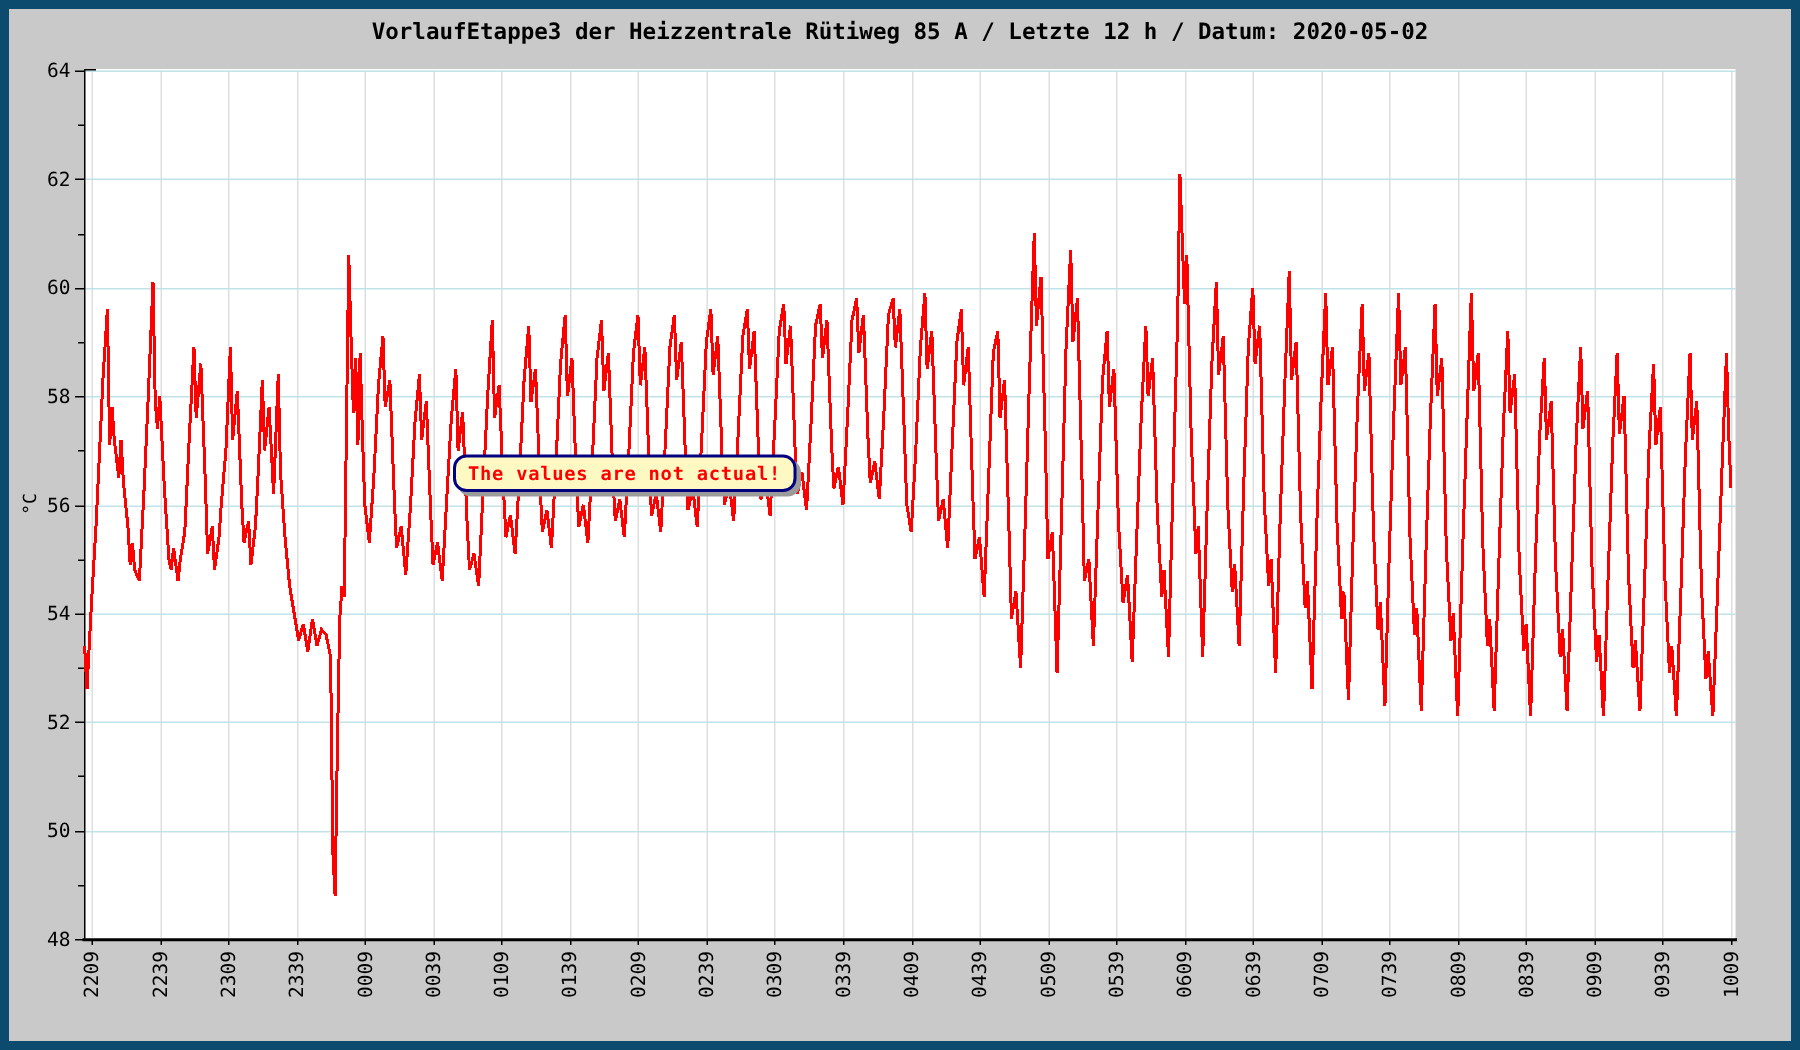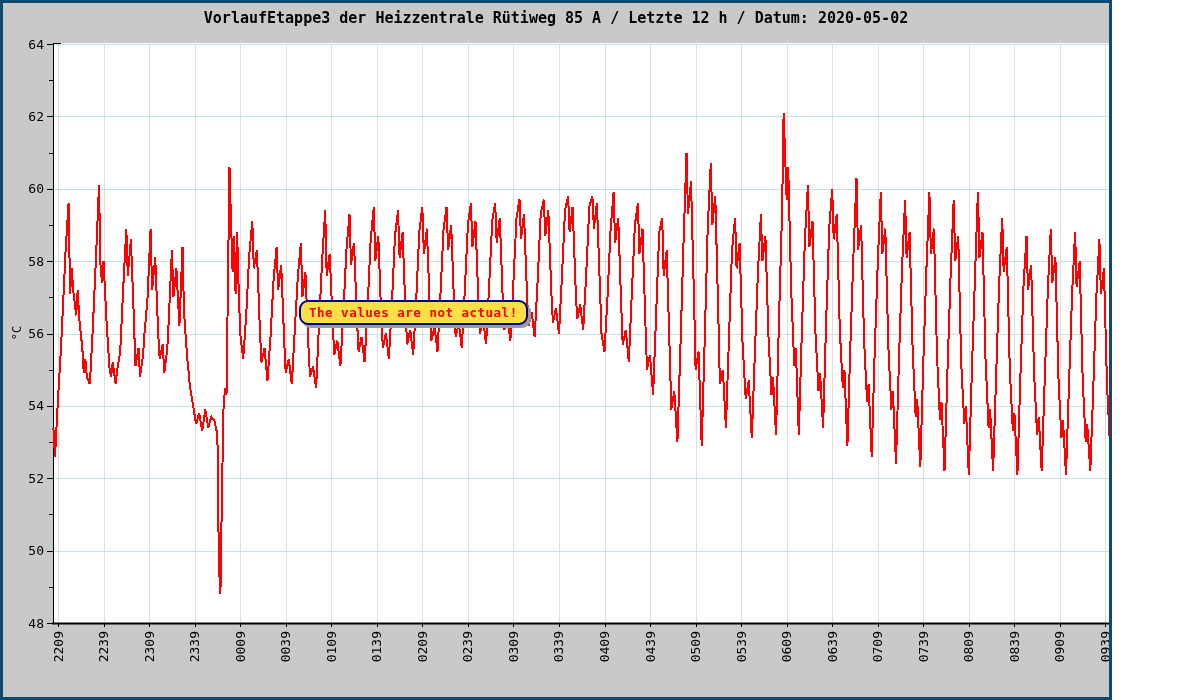--- a/index.html
+++ b/index.html
@@ -2,37 +2,37 @@
 <html><head>
 <meta charset="utf-8">
 <style>
   html,body{margin:0;padding:0;}
   body{
     width:1200px;height:700px;
     font-family:"DejaVu Sans Mono","Liberation Mono",monospace;
     background:#ffffff;
   }
   .canvas{
-    position:relative;width:1112px;height:700px;
+    position:relative;width:1200px;height:700px;
     background:#c9c9c9;
-    border:3px solid #0c4a6e;box-sizing:border-box;
+    border:6px solid #0c4a6e;box-sizing:border-box;
     overflow:hidden;
   }
   .title{
     position:absolute;top:6px;left:0;width:100%;
     text-align:center;
     font-size:15px;font-weight:bold;color:#000;
     letter-spacing:0px;
     white-space:pre;
   }
   svg.chart{position:absolute;left:0;top:0;}
   .badge{
     position:absolute;left:296px;top:297px;
     height:21px;min-width:185px;
-    background:#fde047;
+    background:#fef9c3;
     border:2px solid #000080;
     border-radius:9px;
     box-shadow:3px 3px 0 #9b9b9b;
     display:flex;align-items:center;justify-content:center;
     padding:0 8px;
   }
   .badge span{
     color:#ff0000;font-weight:bold;font-size:12.5px;letter-spacing:0.5px;
     white-space:pre;
   }

